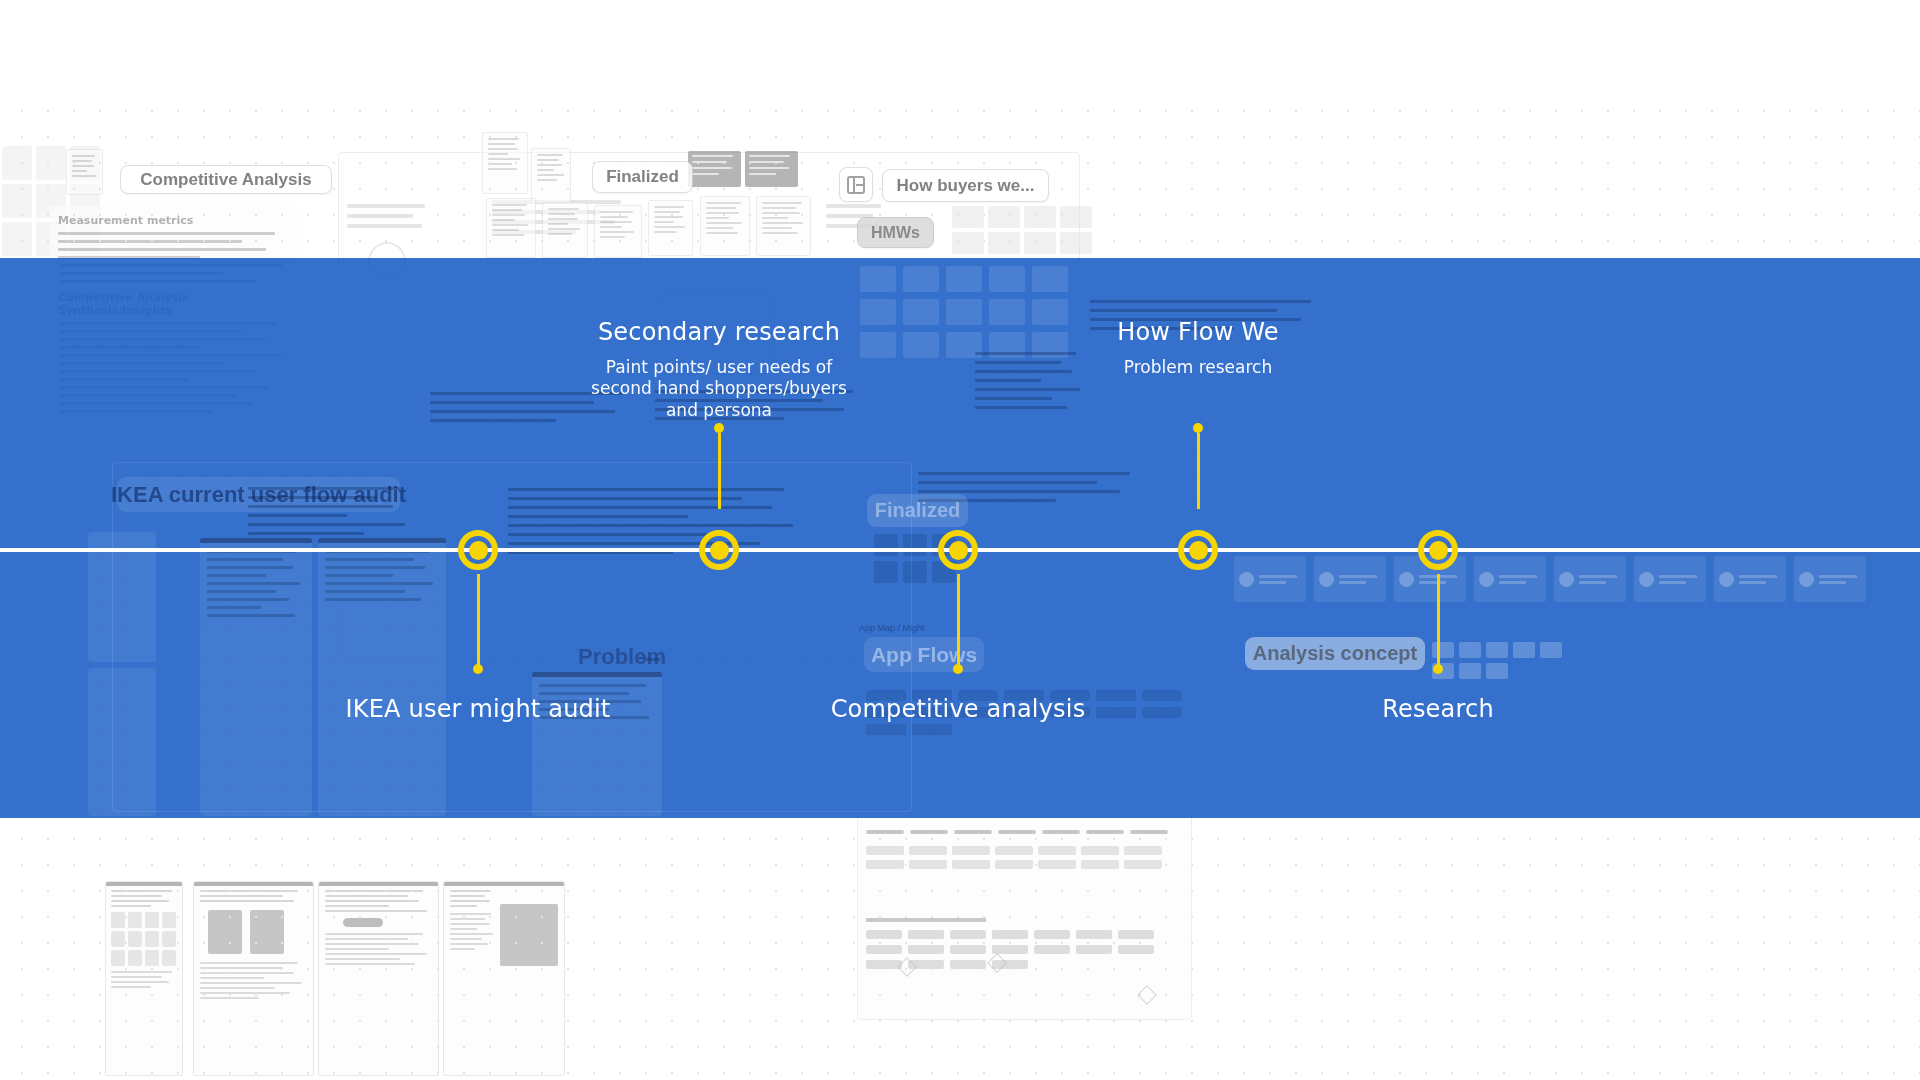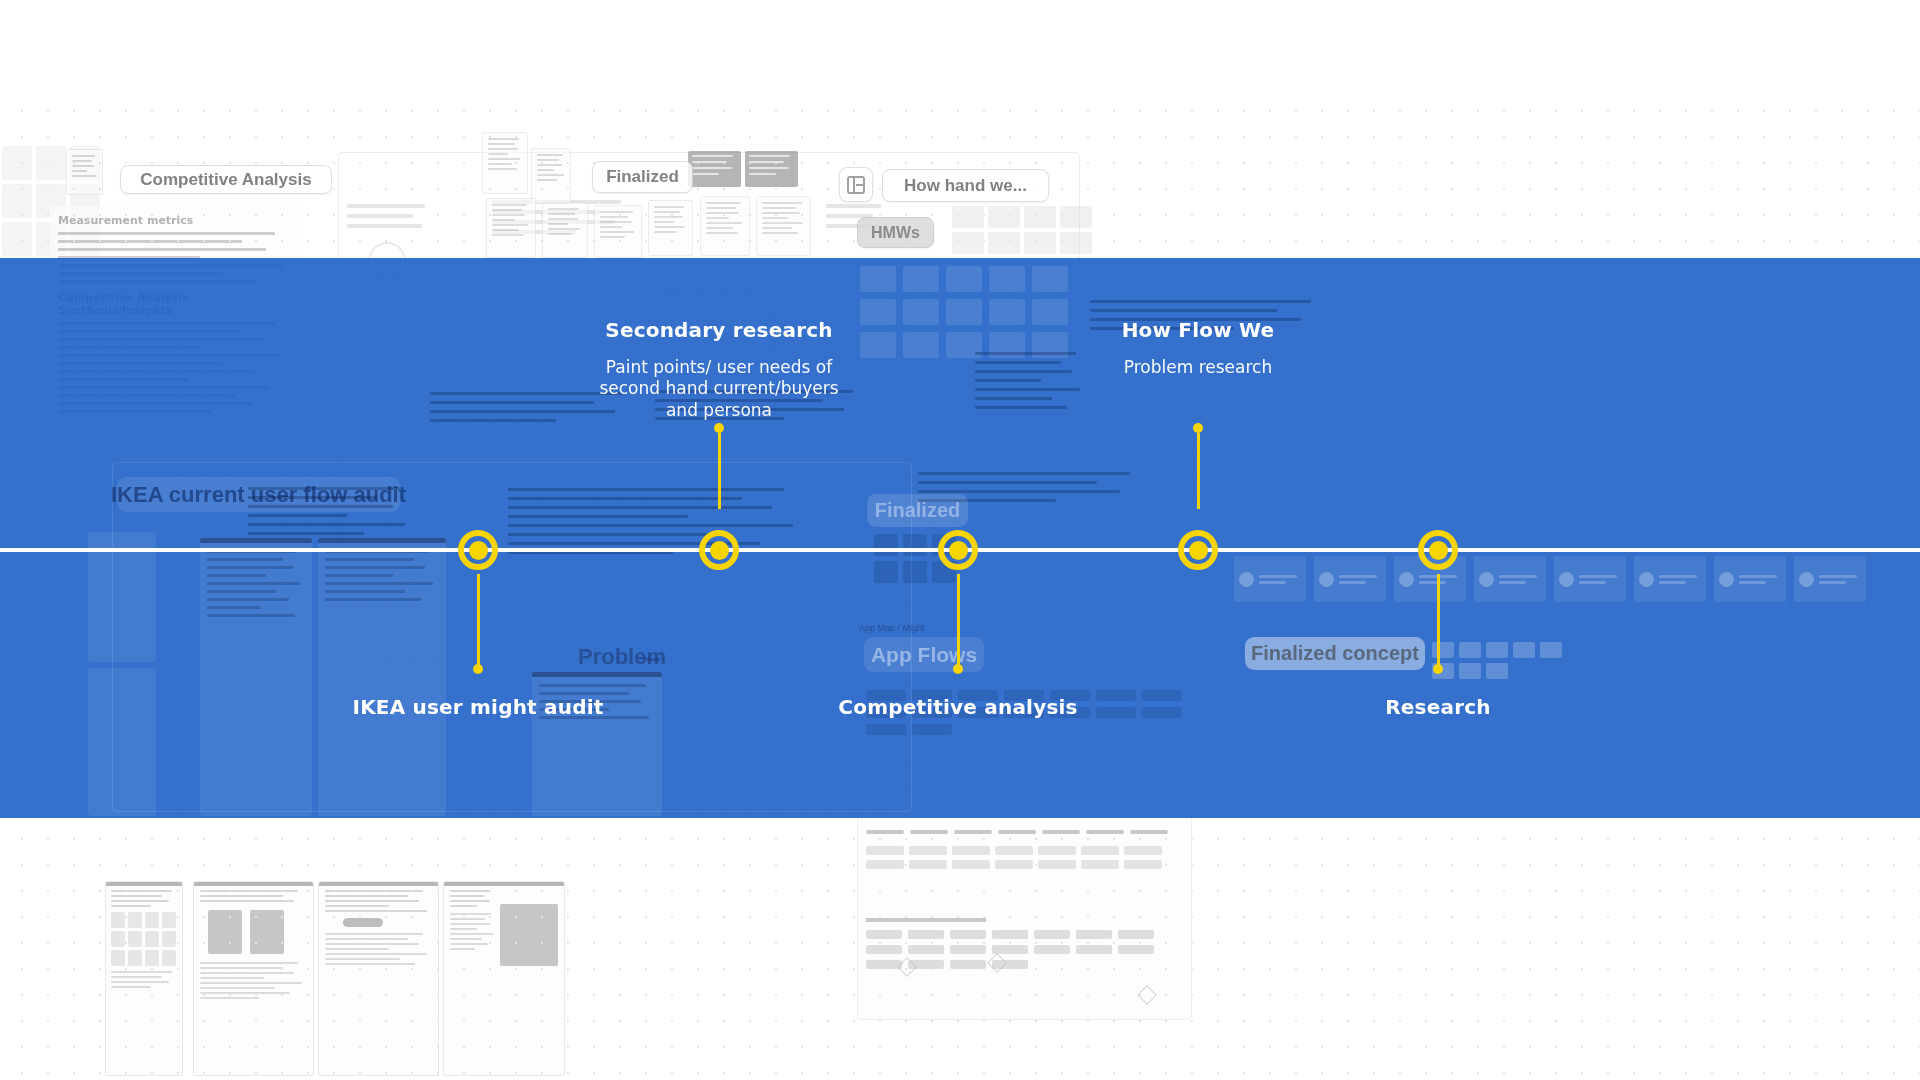--- a/index.html
+++ b/index.html
@@ -51,21 +51,21 @@
   .node{position:absolute;left:-20px;top:530px;width:28px;height:28px;border:6px solid #f6d502;
         border-radius:50%;box-sizing:content-box;}
   .node-dot{position:absolute;left:50%;top:50%;width:19px;height:19px;margin:-9.5px 0 0 -9.5px;
         border-radius:50%;background:#f6d502;}
   .cn{position:absolute;background:#f6d502;}
   .up-line{left:-1.5px;top:433px;width:3px;height:76px;}
   .up-dot{left:-5px;top:423px;width:10px;height:10px;border-radius:50%;}
   .down-line{left:-1.5px;top:574px;width:3px;height:92px;}
   .down-dot{left:-5px;top:664px;width:10px;height:10px;border-radius:50%;}
   .ms-title{position:absolute;left:-210px;width:420px;text-align:center;color:#fff;
-        font-size:20px;font-weight:700;letter-spacing:.2px;}
+        font-size:24px;font-weight:400;letter-spacing:.2px;}
   .ms-title.above{top:318px;}
   .ms-title.below{top:695px;}
   .ms-sub{position:absolute;left:-150px;width:300px;top:357px;text-align:center;color:#fff;
         font-size:17px;font-weight:400;line-height:1.26;opacity:.97;}
 </style>
 </head>
 <body>
 
 <div id="page">
 
@@ -232,21 +232,21 @@
 
   <div class="pill fade80" style="left:120px;top:165px;width:212px;height:29px;font-size:17px;">Competitive Analysis</div>
   <div class="pill fade80" style="left:592px;top:161px;width:101px;height:32px;font-size:17px;">Finalized</div>
 
   <div class="pill fade80" style="left:839px;top:167px;width:34px;height:35px;">
     <span style="position:relative;width:18px;height:18px;border:2px solid #8a8a8a;border-radius:3px;display:block;box-sizing:border-box;">
       <span style="position:absolute;left:4px;top:0;width:2px;height:14px;background:#8a8a8a;"></span>
       <span style="position:absolute;left:7px;top:6px;width:7px;height:2px;background:#8a8a8a;"></span>
     </span>
   </div>
-  <div class="pill fade80" style="left:882px;top:169px;width:167px;height:33px;font-size:17px;">How hand we...</div>
+  <div class="pill fade80" style="left:882px;top:169px;width:167px;height:33px;font-size:17px;">How buyers we...</div>
   <div class="pill pill-gray fade80" style="left:857px;top:217px;width:77px;height:31px;font-size:16px;">HMWs</div>
 
   <div class="art card fade65" style="left:105px;top:881px;width:78px;height:195px;padding:8px 5px 5px;">
     <span class="topbar"></span>
     <div style="--lh:2px;--lg:3px;--lc:#c2c2c2;" data-gen-lines="4">
         <i style="width: 92%;"></i>
         <i style="width: 78%;"></i>
         <i style="width: 88%;"></i>
         <i style="width: 60%;"></i>
       </div>
@@ -524,21 +524,21 @@
       <i style="width: 40px; height: 11px;"></i>
       <i style="width: 40px; height: 11px;"></i>
       <i style="width: 40px; height: 11px;"></i>
       <i style="width: 40px; height: 11px;"></i>
       <i style="width: 40px; height: 11px;"></i>
       <i style="width: 40px; height: 11px;"></i>
       <i style="width: 40px; height: 11px;"></i>
       <i style="width: 40px; height: 11px;"></i>
     </div>
 
-  <div class="bpill bband" style="left:1245px;top:637px;width:180px;height:33px;background:rgba(255,255,255,0.42);font-size:20px;color:rgba(82,92,108,0.85);">Finalized concept</div>
+  <div class="bpill bband" style="left:1245px;top:637px;width:180px;height:33px;background:rgba(255,255,255,0.42);font-size:20px;color:rgba(82,92,108,0.85);">Analysis concept</div>
   <div class="art bband" style="left:1432px;top:642px;width:130px;height:44px;--bg:5px;--bc:rgba(255,255,255,0.22);" data-gen-boxes="8,22,16">
       <i style="width: 22px; height: 16px;"></i>
       <i style="width: 22px; height: 16px;"></i>
       <i style="width: 22px; height: 16px;"></i>
       <i style="width: 22px; height: 16px;"></i>
       <i style="width: 22px; height: 16px;"></i>
       <i style="width: 22px; height: 16px;"></i>
       <i style="width: 22px; height: 16px;"></i>
       <i style="width: 22px; height: 16px;"></i>
     </div>
@@ -613,21 +613,21 @@
     <div class="ms-title below">IKEA user might audit</div>
   </div>
 
   <div class="milestone" style="left:719px;">
     <div class="node">
         <span class="node-dot"></span>
       </div>
     <span class="cn up-line"></span>
     <span class="cn up-dot"></span>
     <div class="ms-title above">Secondary research</div>
-    <div class="ms-sub" style="max-width:272px;left:-136px;width:272px;">Paint points/ user needs of second hand current/buyers and persona</div>
+    <div class="ms-sub" style="max-width:272px;left:-136px;width:272px;">Paint points/ user needs of second hand shoppers/buyers and persona</div>
   </div>
 
   <div class="milestone" style="left:958px;">
     <div class="node">
         <span class="node-dot"></span>
       </div>
     <span class="cn down-line"></span>
     <span class="cn down-dot"></span>
     <div class="ms-title below">Competitive analysis</div>
   </div>

